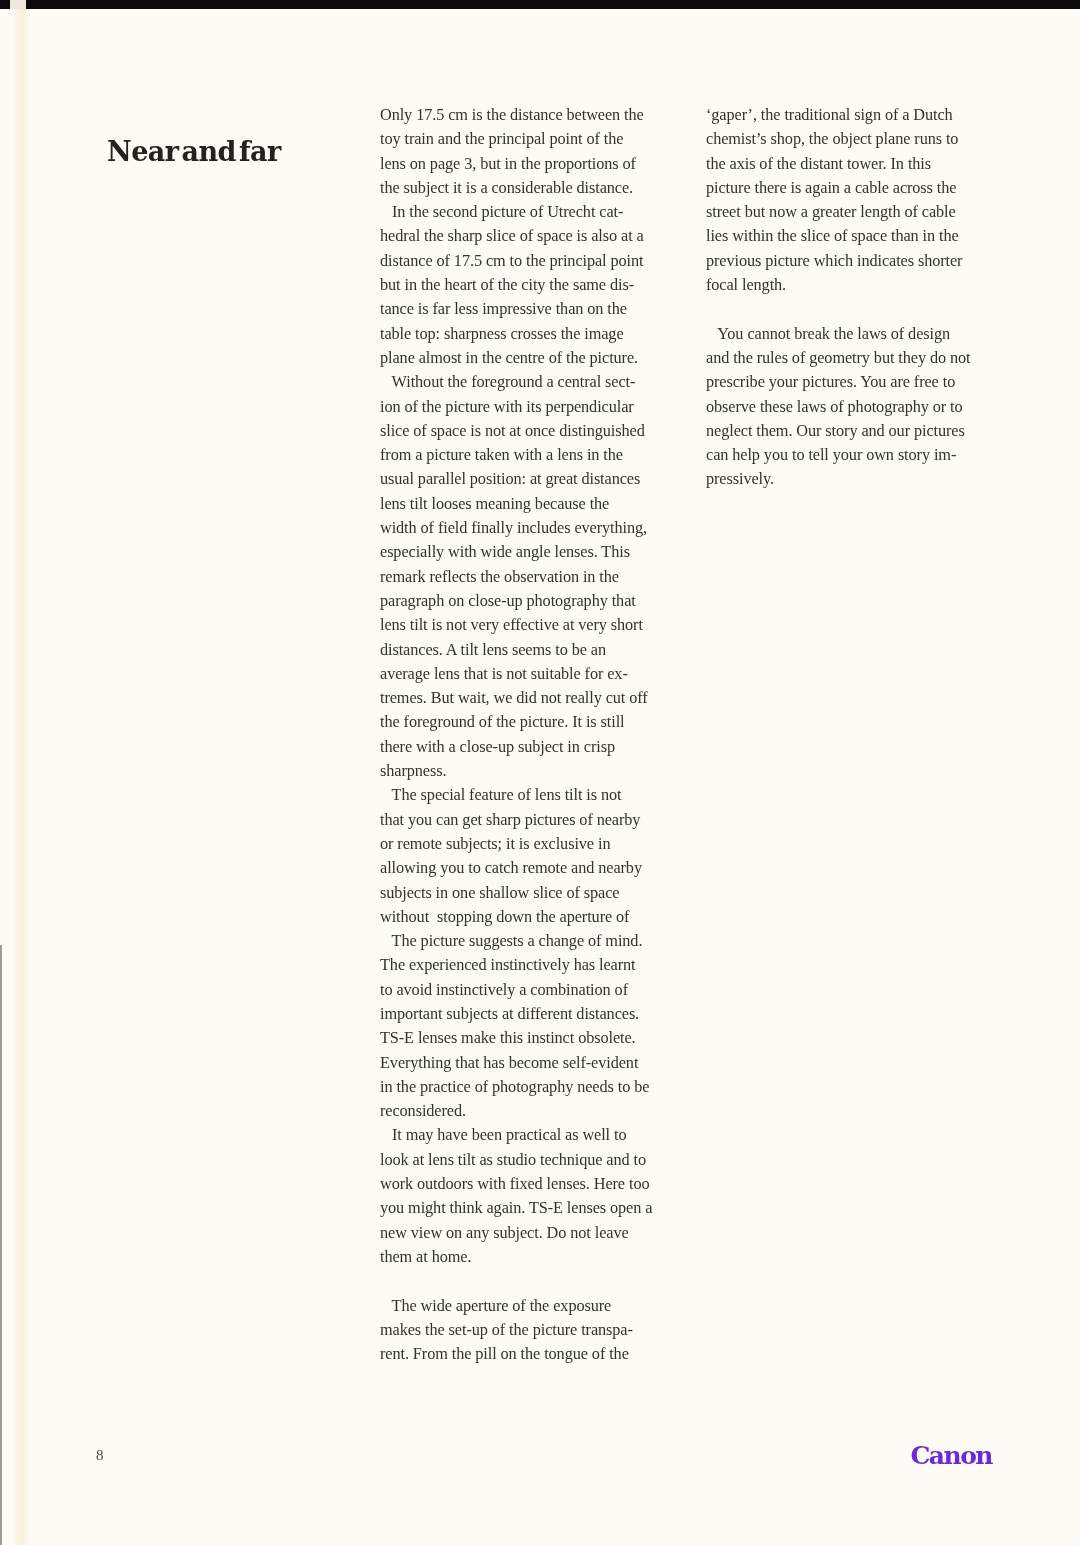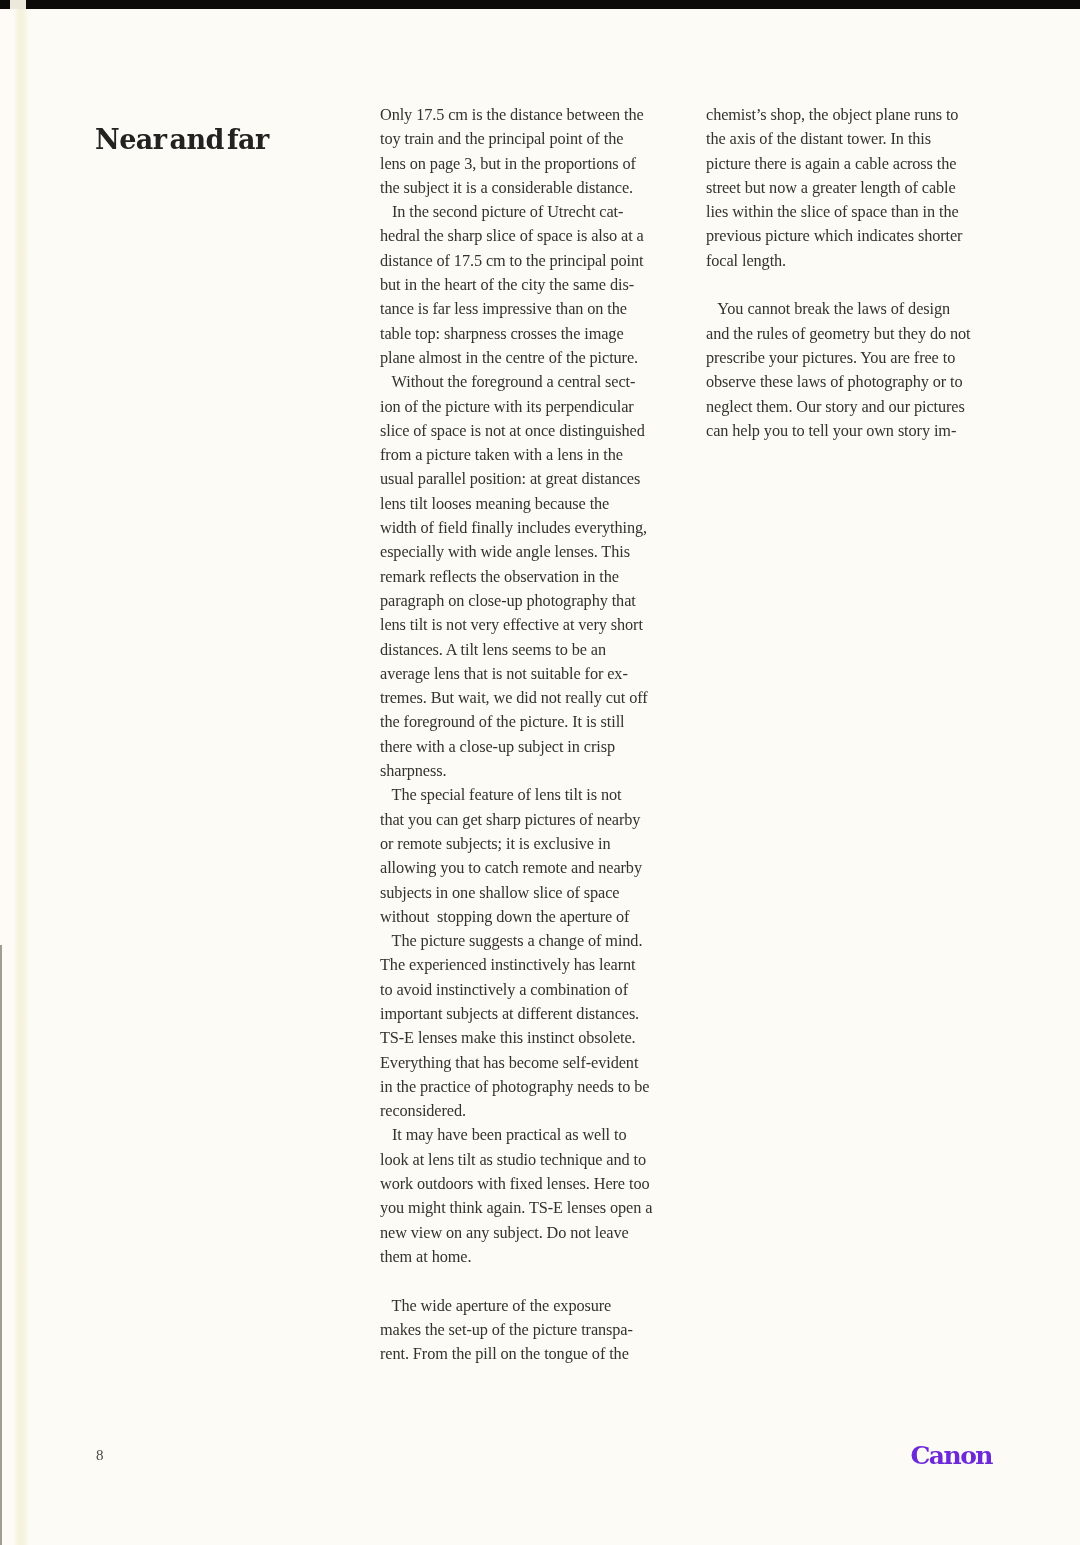--- a/index.html
+++ b/index.html
@@ -38,21 +38,21 @@
   }
   .left-edge-line {
     position: absolute;
     left: 0; top: 945px;
     width: 2px; height: 600px;
     background: rgba(70, 62, 50, 0.5);
   }
   .heading {
     position: absolute;
     left: 95px; top: 124px;
-    margin: 0;
+    margin: 12px;
     font-family: "DejaVu Serif", serif;
     font-size: 27px;
     font-weight: 700;
     letter-spacing: -0.5px;
     word-spacing: -6px;
     color: #232220;
   }
   .col {
     position: absolute;
     top: 103px;
@@ -149,31 +149,33 @@
       <div class="line">new view on any subject. Do not leave</div>
       <div class="line">them at home.</div>
       <div class="line"></div>
       <div class="line">   The wide aperture of the exposure</div>
       <div class="line">makes the set-up of the picture transpa-</div>
       <div class="line">rent. From the pill on the tongue of the</div>
     </div>
 
   <div class="col col-2">
 
+  <div class="line">‘gaper’, the traditional sign of a Dutch</div>
       <div class="line">chemist’s shop, the object plane runs to</div>
       <div class="line">the axis of the distant tower. In this</div>
       <div class="line">picture there is again a cable across the</div>
       <div class="line">street but now a greater length of cable</div>
       <div class="line">lies within the slice of space than in the</div>
       <div class="line">previous picture which indicates shorter</div>
       <div class="line">focal length.</div>
       <div class="line"></div>
       <div class="line">   You cannot break the laws of design</div>
       <div class="line">and the rules of geometry but they do not</div>
       <div class="line">prescribe your pictures. You are free to</div>
       <div class="line">observe these laws of photography or to</div>
       <div class="line">neglect them. Our story and our pictures</div>
       <div class="line">can help you to tell your own story im-</div>
+      <div class="line">pressively.</div>
     </div>
 
   <div class="page-number">8</div>
   <div class="brand">Canon</div>
 </div>
 
 </body></html>

